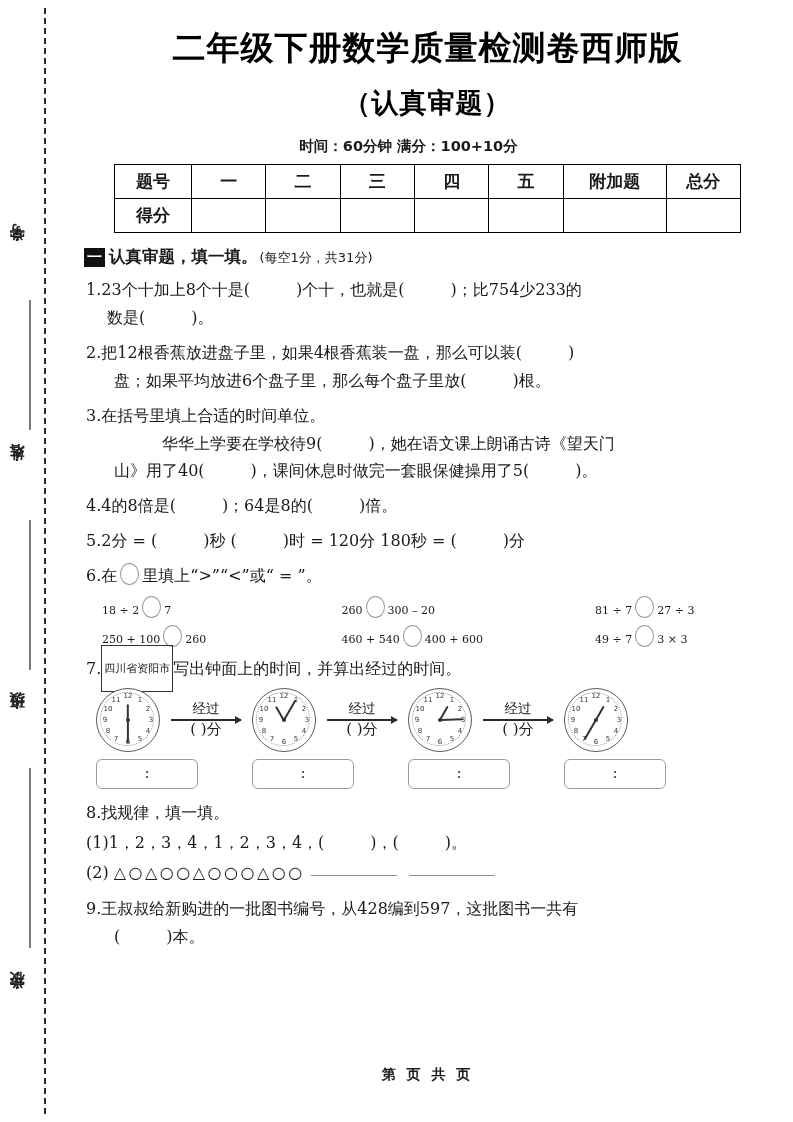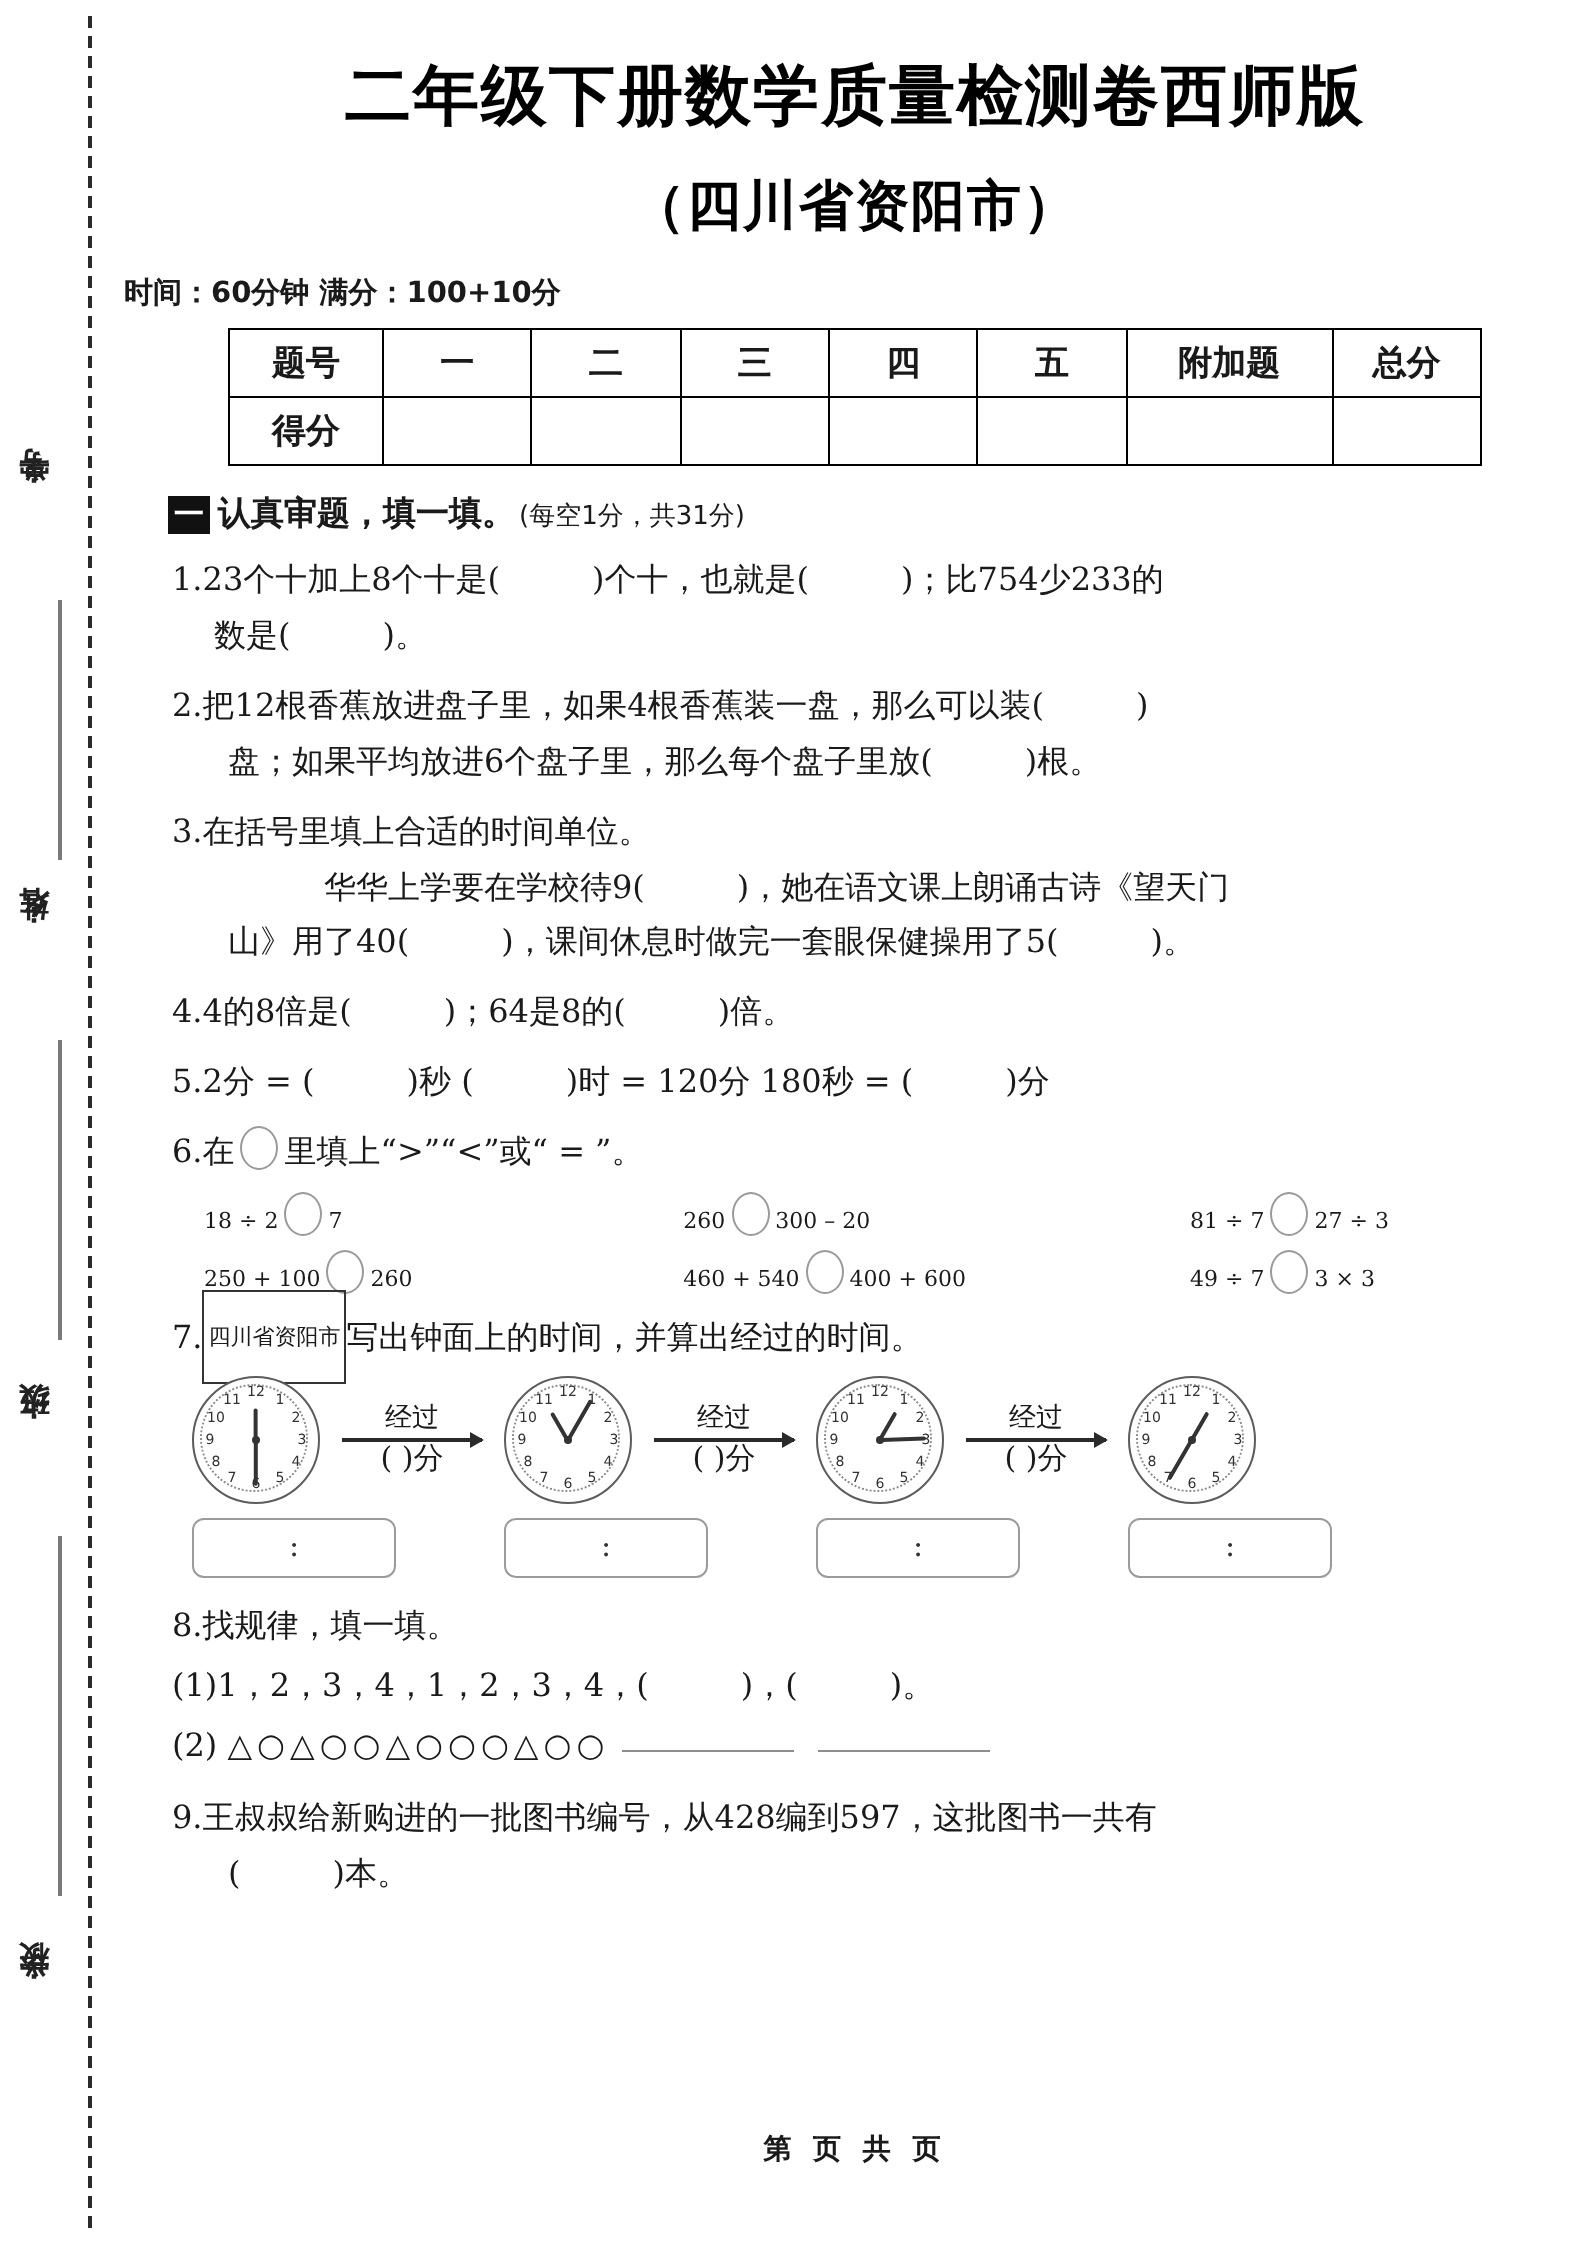--- a/index.html
+++ b/index.html
@@ -69,21 +69,21 @@
     margin: 14px 0 0 0;
     text-align: center;
     font-size: 27px;
     font-weight: 700;
     letter-spacing: 1px;
     font-family: "DejaVu Sans", "Liberation Sans", sans-serif;
     color: #000;
   }
   .exam-meta {
     margin: 16px 38px 0 0;
-    text-align: left;
+    text-align: center;
     font-size: 14.5px;
     font-weight: 600;
     font-family: "DejaVu Sans", "Liberation Sans", sans-serif;
   }
 
   
   table.score-table {
     margin: 8px auto 0 auto;
     border-collapse: collapse;
     width: 627px;
@@ -292,21 +292,21 @@
 
   <div class="margin-label" style="top:700px;">班级：</div>
   <div class="margin-rule" style="top:768px; height:180px;"></div>
 
   <div class="margin-label" style="top:980px;">学校：</div>
 </div>
 
 <div id="page">
 
   <div class="title-main">二年级下册数学质量检测卷西师版</div>
-  <div class="title-sub">（四川省资阳市）</div>
+  <div class="title-sub">（认真审题）</div>
   <div class="exam-meta">时间：60分钟  满分：100+10分</div>
 
   <table class="score-table">
     <tbody>
         <tr>
       <td class="lbl">题号</td>
       <td>一</td>
       <td>二</td>
       <td>三</td>
       <td>四</td>

